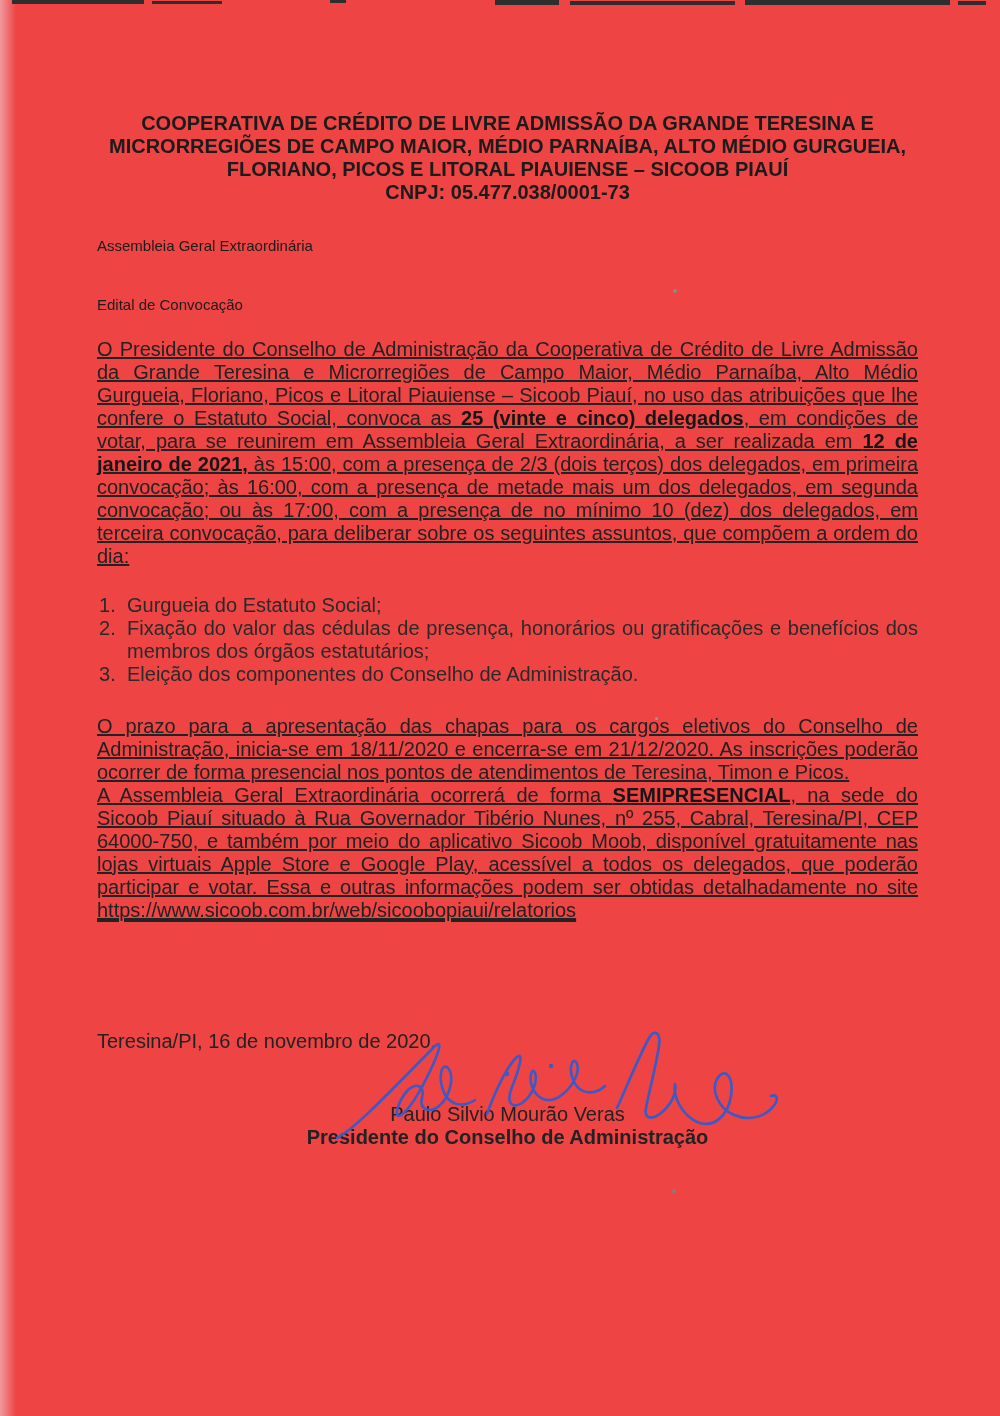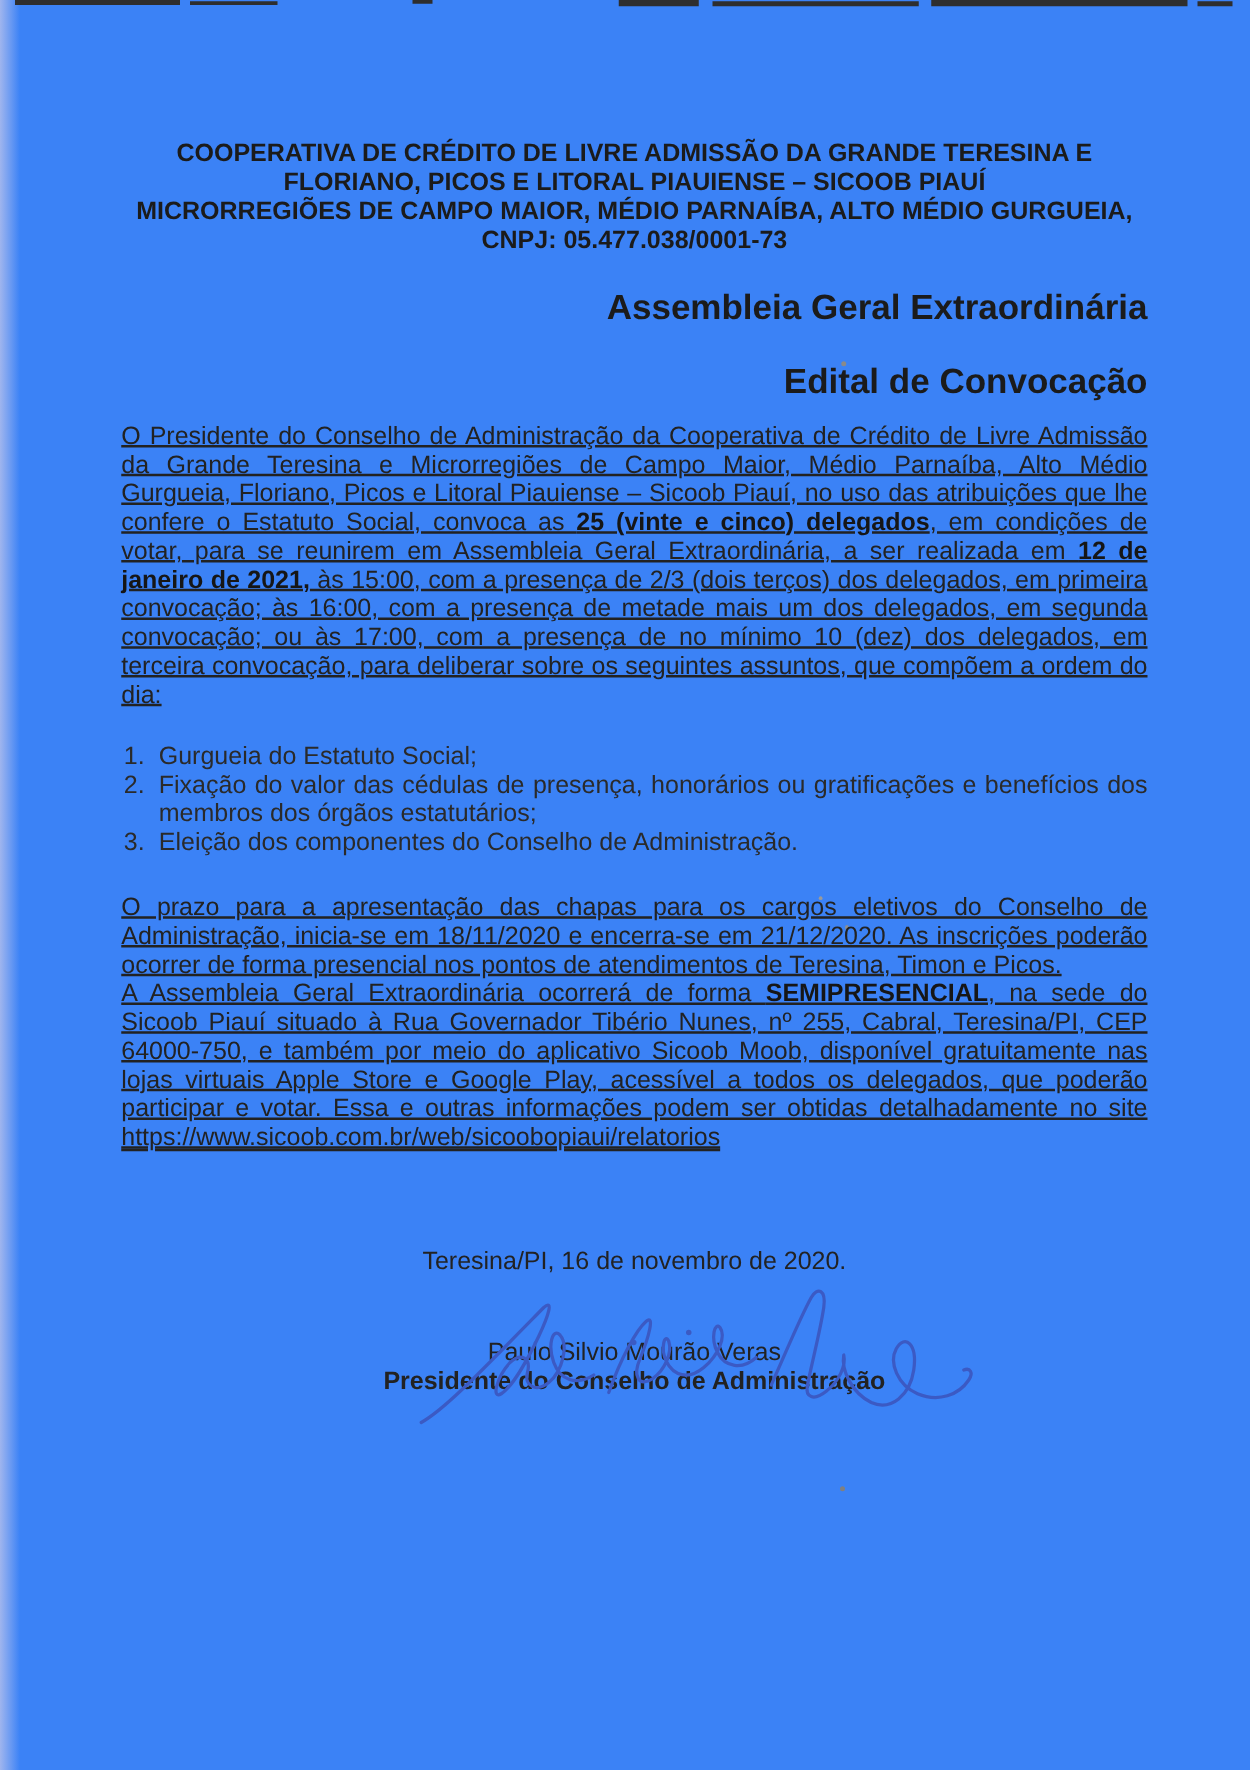--- a/index.html
+++ b/index.html
@@ -1,40 +1,40 @@
 <!DOCTYPE html>
 <html style="--sig: #3b5ac4;"><head>
 <meta charset="utf-8">
 <style>
   html,body{margin:0;padding:0;background:#ffffff;}
   body{width:1000px;height:1416px;position:relative;overflow:hidden;
        font-family:"Liberation Sans","DejaVu Sans",sans-serif;}
-  .page{position:absolute;inset:0;background:#3b82f6;}
+  .page{position:absolute;inset:0;background:#ef4444;}
   .left-tint{position:absolute;left:0;top:0;width:16px;height:100%;
      background:linear-gradient(90deg, rgba(242,223,231,0.55), rgba(242,223,231,0));}
   .edge-dash{position:absolute;background:#2e2e2e;}
   .speck{position:absolute;border-radius:50%;}
   .content{position:absolute;left:97px;top:112px;width:821px;
      font-size:20px;line-height:23px;color:#222;}
   .bold{font-weight:700;}
   .org-line{font-weight:700;text-align:center;white-space:nowrap;color:#1b1b1b;}
-  h1,h2{font-size:28px;line-height:23px;margin:0;text-align:right;font-weight:700;color:#1b1b1b;}
+  h1,h2{font-size:15px;line-height:23px;margin:0;text-align:left;font-weight:400;color:#1b1b1b;}
   h1{margin-top:30px;}
   h2{margin-top:36px;}
   p{margin:0;}
   .just{text-align:justify;text-decoration:underline;}
   .p1{margin-top:22px;}
   .agenda{margin:26px 0 0 0;padding:0;list-style:none;counter-reset:item;}
   .agenda li{counter-increment:item;position:relative;padding-left:30px;text-align:justify;color:#2a2a2a;}
   .agenda li::before{content:counter(item) ".";position:absolute;left:2px;top:0;}
   .p2{margin-top:29px;}
   .p3{}
   .b{font-weight:700;color:#161616;}
   .u{text-decoration:underline;text-underline-offset:3px;}
-  .dateline{margin-top:76px;text-align:center;}
+  .dateline{margin-top:108px;text-align:left;}
   .sigblock{margin-top:50px;text-align:center;}
   .sig{position:absolute;left:335px;top:1024px;z-index:5;pointer-events:none;}
   .sig path{fill:none;stroke:var(--sig,#3b5ac4);stroke-width:2.6;
      stroke-linecap:round;stroke-linejoin:round;}
   .sig circle{fill:var(--sig,#3b5ac4);}
 </style>
 </head>
 <body>
 
 <div class="page">
@@ -49,22 +49,22 @@
   <div class="edge-dash" style="left:958px;top:1px;width:28px;height:4px"></div>
   <div class="speck" style="left:673px;top:289px;width:4px;height:4px;background:#8a8a8a"></div>
   <div class="speck" style="left:655px;top:717px;width:3px;height:3px;background:#9a9a9a"></div>
   <div class="speck" style="left:676px;top:740px;width:3px;height:4px;background:#8f8f8f"></div>
   <div class="speck" style="left:672px;top:1189px;width:4px;height:4px;background:#808080"></div>
 
   <div class="content">
 
     <header>
       <div class="org-line">COOPERATIVA DE CRÉDITO DE LIVRE ADMISSÃO DA GRANDE TERESINA E</div>
+      <div class="org-line">MICRORREGIÕES DE CAMPO MAIOR, MÉDIO PARNAÍBA, ALTO MÉDIO GURGUEIA,</div>
       <div class="org-line">FLORIANO, PICOS E LITORAL PIAUIENSE – SICOOB PIAUÍ</div>
-      <div class="org-line">MICRORREGIÕES DE CAMPO MAIOR, MÉDIO PARNAÍBA, ALTO MÉDIO GURGUEIA,</div>
       <div class="org-line">CNPJ: 05.477.038/0001-73</div>
     </header>
 
     <h1>Assembleia Geral Extraordinária</h1>
     <h2>Edital de Convocação</h2>
 
     <p class="just p1"><span>O Presidente do Conselho de Administração da Cooperativa de Crédito de Livre Admissão da Grande Teresina e Microrregiões de Campo Maior, Médio Parnaíba, Alto Médio Gurgueia, Floriano, Picos e Litoral Piauiense – Sicoob Piauí, no uso das atribuições que lhe confere o Estatuto Social, convoca as </span><span class="b">25 (vinte e cinco) delegados</span><span>, em condições de votar, para se reunirem em Assembleia Geral Extraordinária, a ser realizada em </span><span class="b">12 de janeiro de 2021,</span><span> às 15:00, com a presença de 2/3 (dois terços) dos delegados, em primeira convocação; às 16:00, com a presença de metade mais um dos delegados, em segunda convocação; ou às 17:00, com a presença de no mínimo 10 (dez) dos delegados, em terceira convocação, para deliberar sobre os seguintes assuntos, que compõem a ordem do dia:</span></p>
 
     <ol class="agenda">
         <li>Gurgueia do Estatuto Social;</li>

